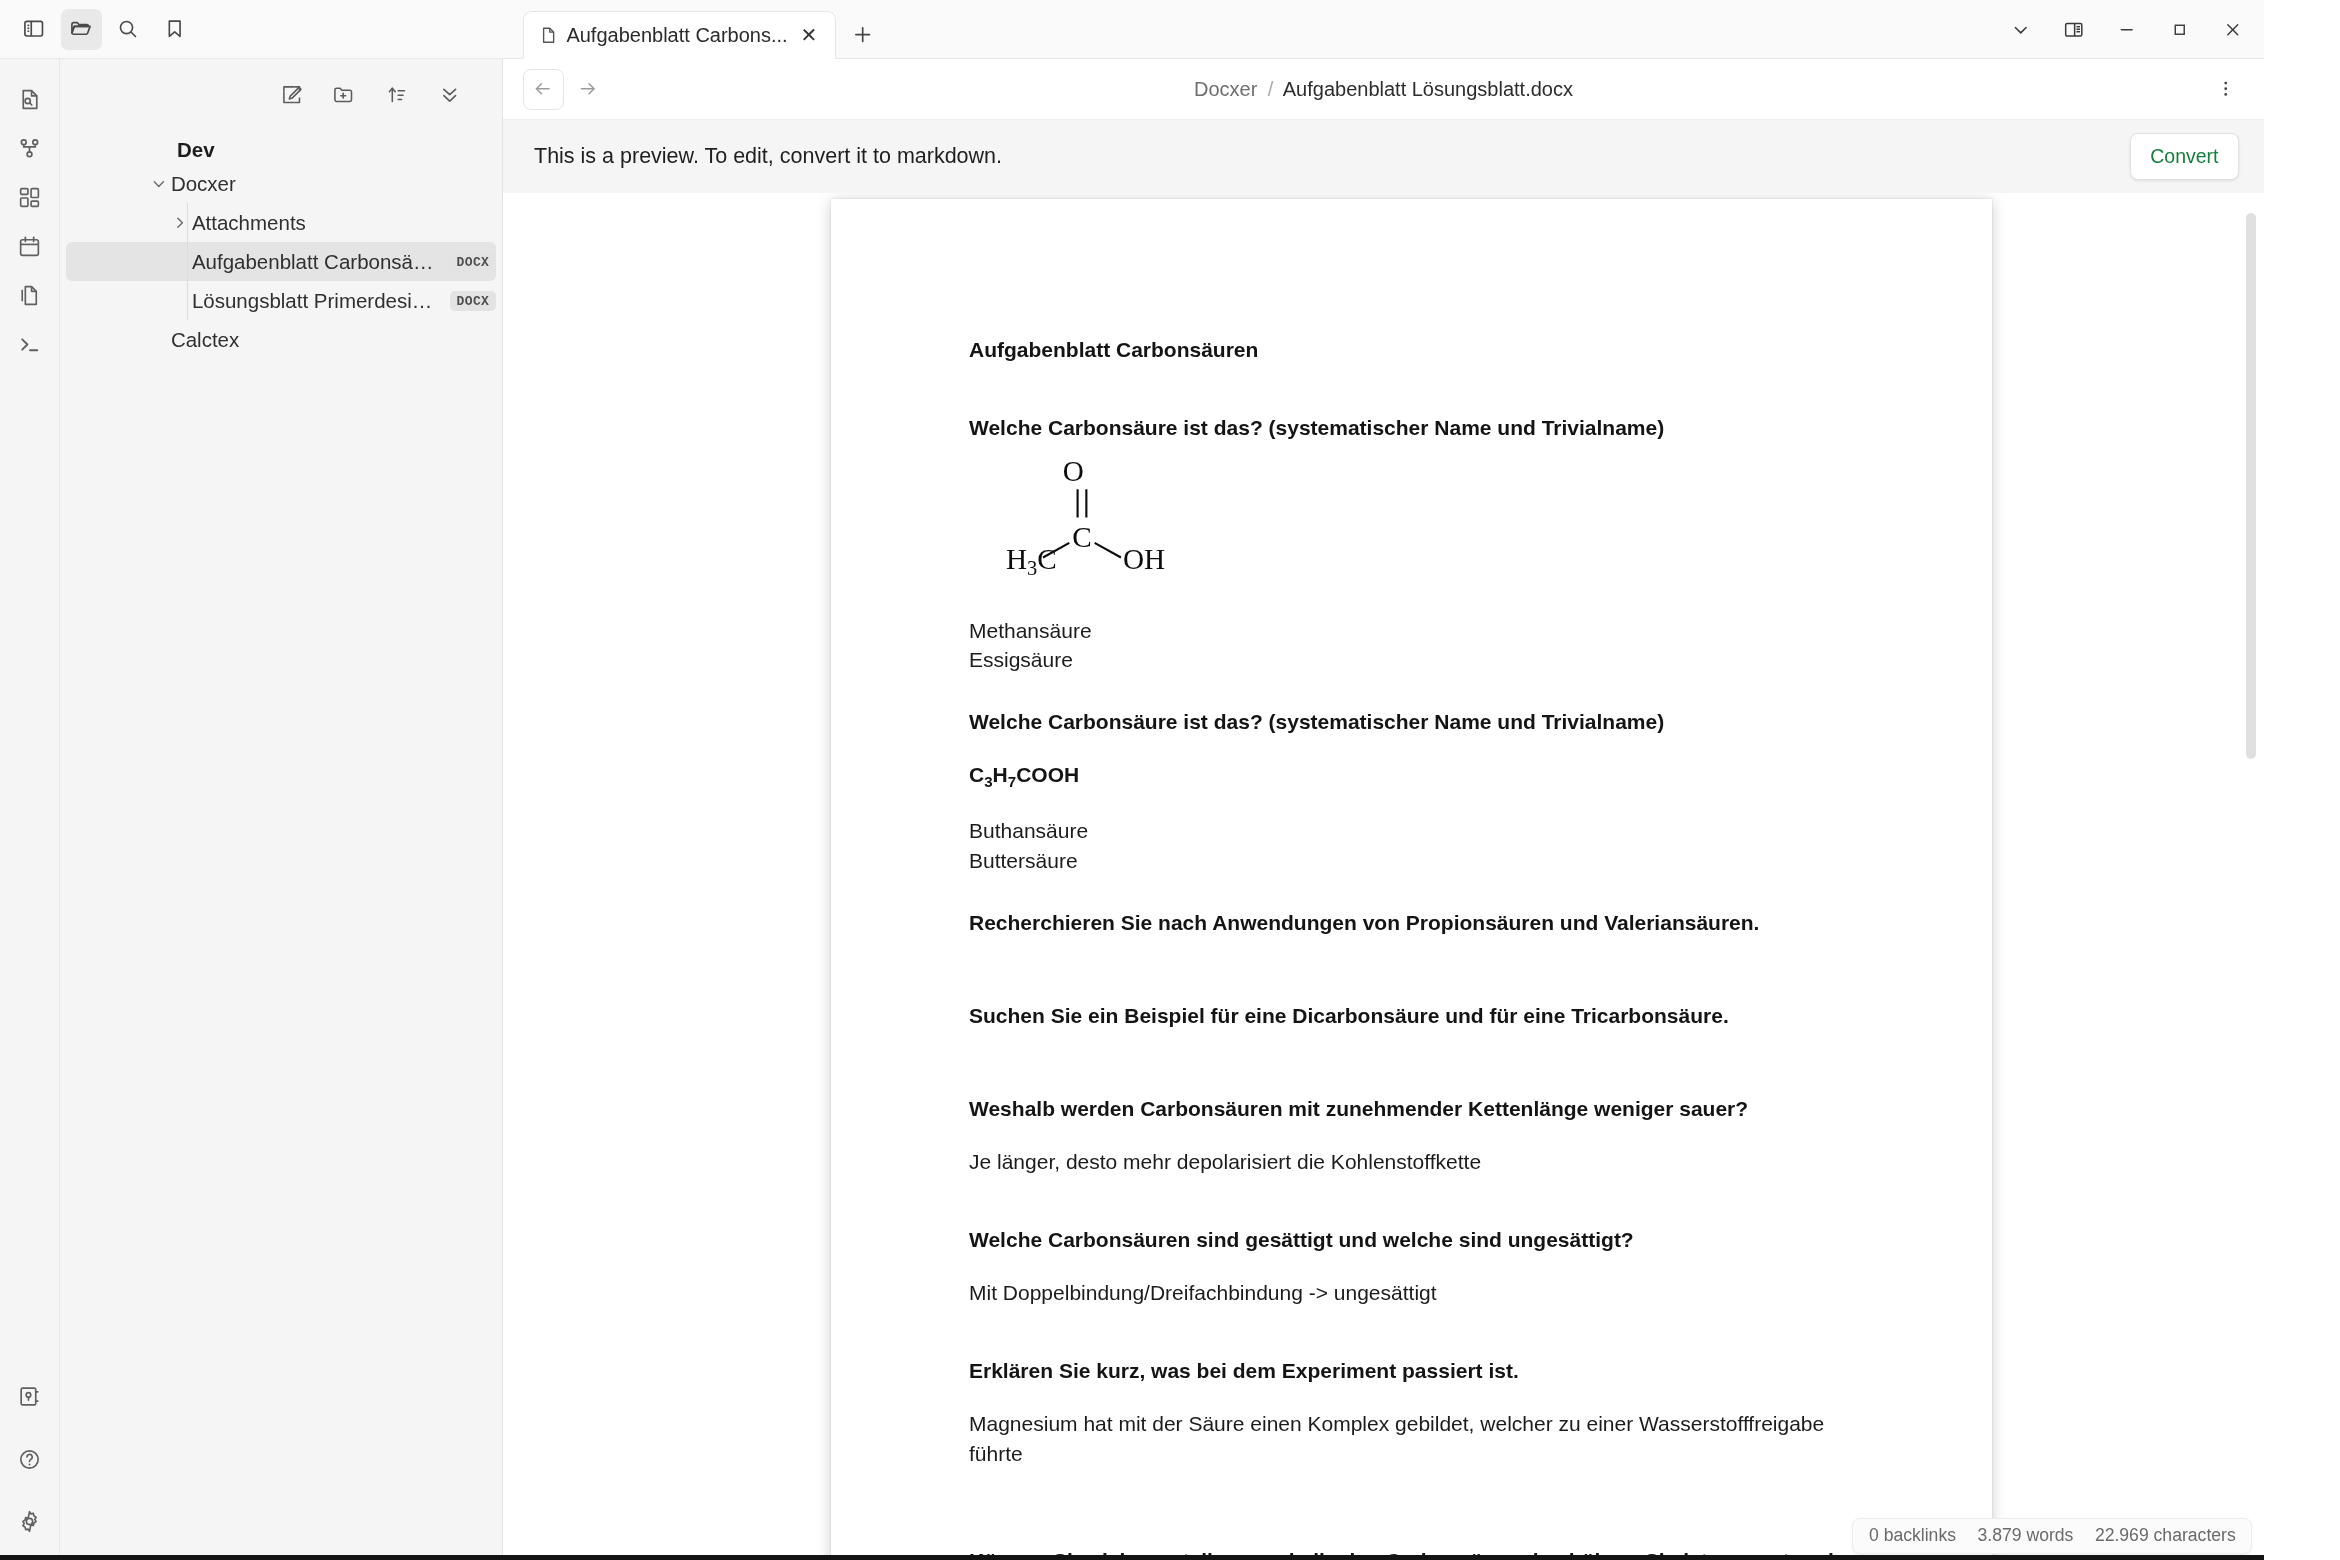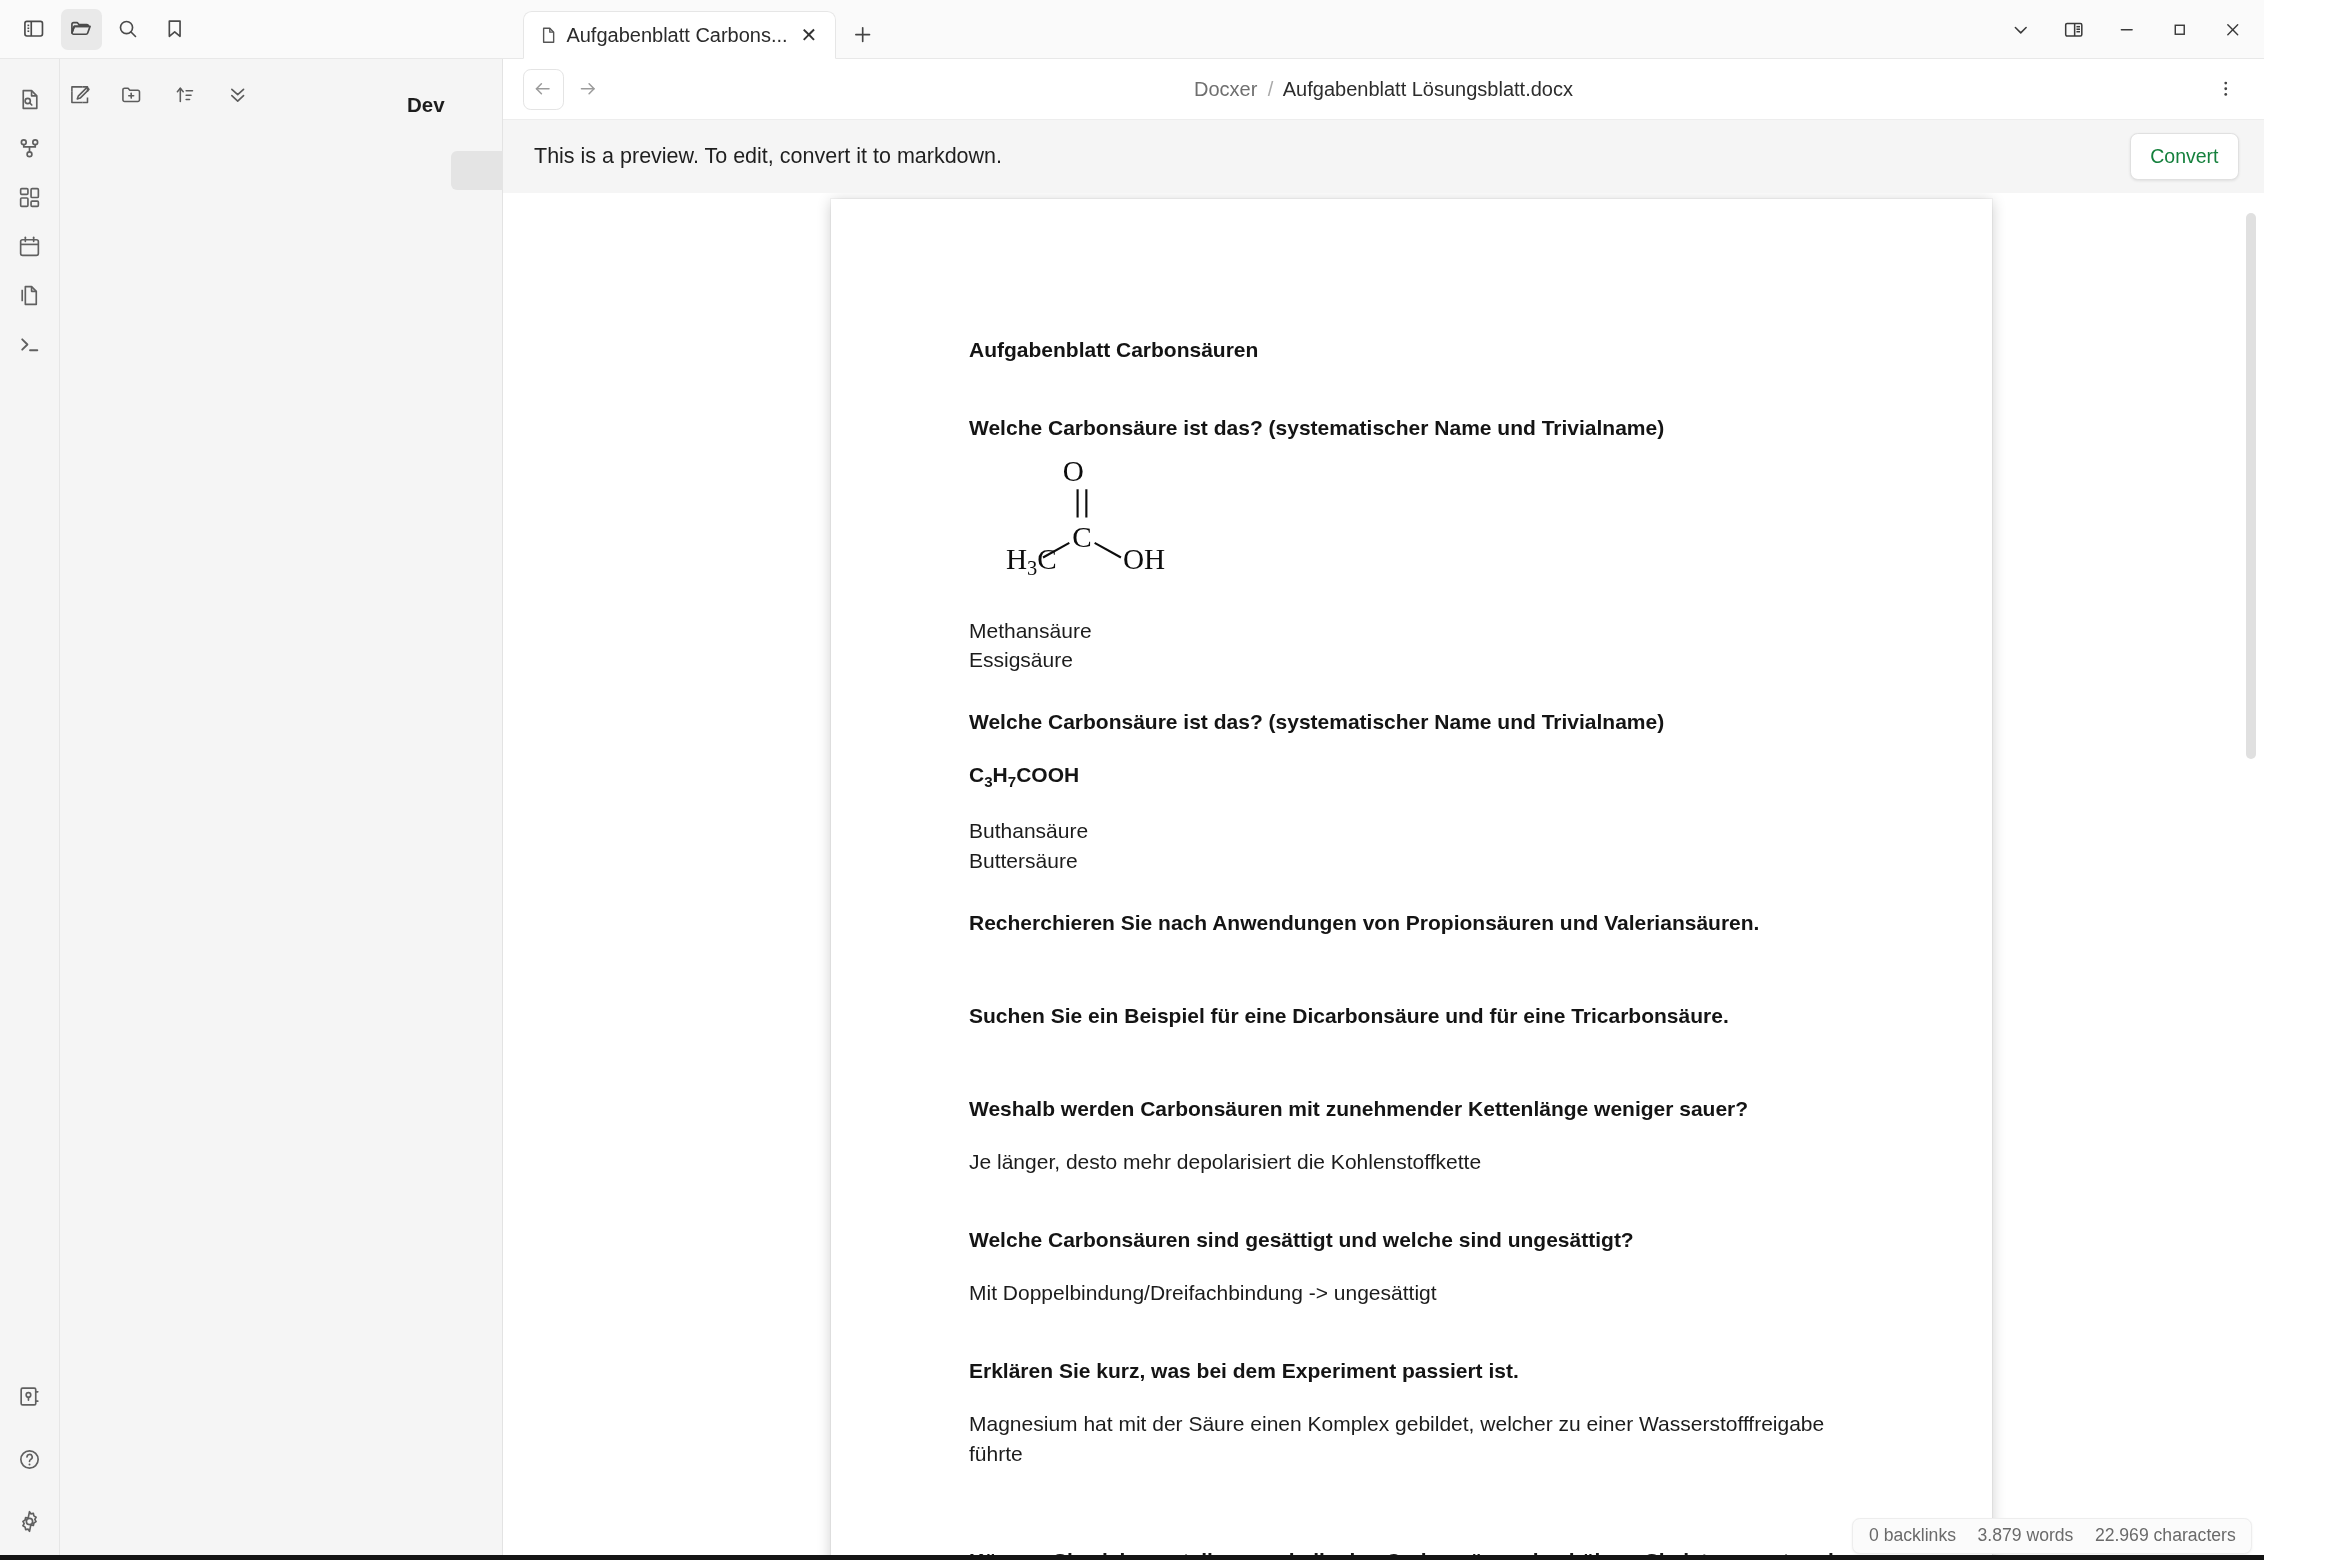--- a/index.html
+++ b/index.html
@@ -59,21 +59,21 @@
   }
   .rail .rail-spacer { flex: 1 1 auto; }
   .rail .railbtn { width: 43px; height: 49px; display: flex; align-items: center; justify-content: center; color: #606060; cursor: pointer; border-radius: 6.8px; }
   .rail .railbtn.bottom { margin-bottom: 13.7px; }
 
   
   .filetree {
     width: 443px; flex: 0 0 443px;
     background: #f5f5f5;
     border-right: 1px solid #e3e3e3;
-    display: flex; 
+    display: flex; flex-direction: column;
     padding-top: 13.7px;
   }
   .ft-toolbar { display: flex; justify-content: flex-end; align-items: center; gap: 13.7px; padding: 0 33px 0 0; height: 45px; }
   .ft-toolbar .tb { width: 39px; height: 39px; display: flex; align-items: center; justify-content: center; color: #5c5c5c; border-radius: 5.9px; cursor: pointer; }
 
   .ft-root { padding: 17.6px 0 0 0; }
   .ft-rootname { font-size: 20.5px; font-weight: bold; color: #1d1d1d; padding-left: 117px; line-height: 29px; }
 
   .ft-node { display: flex; align-items: center; height: 39px; font-size: 20.5px; color: #303030; cursor: pointer; border-radius: 5.9px; margin: 0 5.9px; }
   .ft-node.selected { background: #e4e4e4; }

